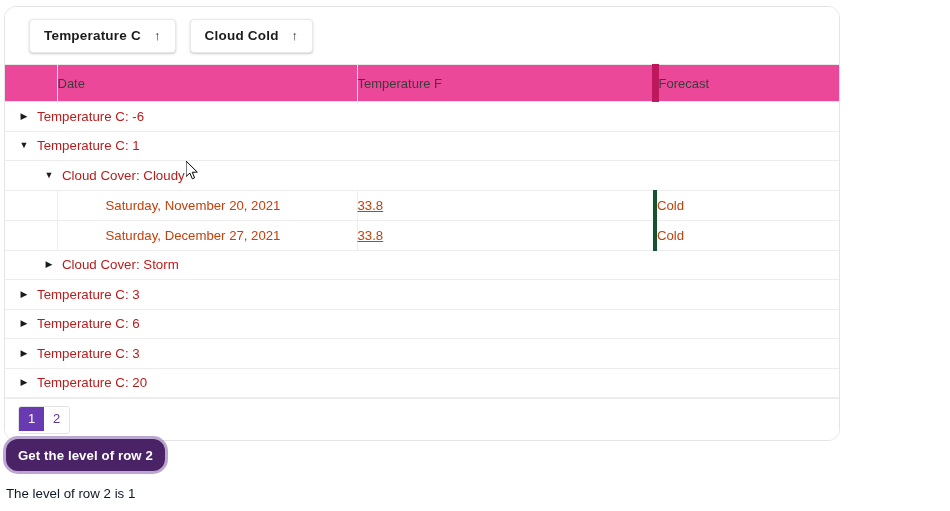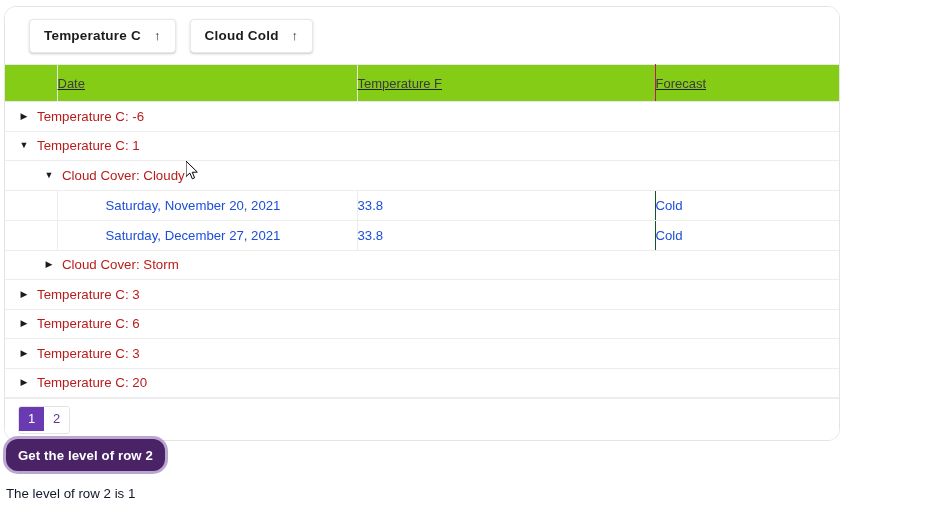--- a/index.html
+++ b/index.html
@@ -82,33 +82,32 @@
     vertical-align: middle;
   }
 
   col.c-exp  { width: 52px; }
   col.c-date { width: 300px; }
   col.c-temp { width: 298px; }
   col.c-fore { width: 288px; }
 
   thead tr.head-row {
     height: 36px;
-    background: #84cc16;
-    text-decoration: underline;
+    background: #ec4899;
   }
   thead tr.head-row th {
     height: 36px;
     border-top: 1px solid #e8e8e8;
     border-bottom: 1px solid #e8e8e8;
     color: #3c3c3c;
     font-size: 13px;
   }
   th.h-exp { border-right: 1px solid #e8e8e8; }
   th.h-date { padding-left: 10px; border-right: 1px solid #e8e8e8; }
-  th.h-temp { padding-left: 10px; border-right: 1px solid #be185d; }
+  th.h-temp { padding-left: 10px; border-right: 7px solid #be185d; }
   th.h-fore { padding-left: 10px; }
 
   tr.group-row { height: 28.5px; }
   tr.group-row td {
     height: 28.5px;
     border-bottom: 1px solid #ededed;
     color: #222222;
   }
   tr.group-row td.g-cell {
     padding-left: 0;
@@ -134,26 +133,26 @@
     color: #b91c1c;
     white-space: nowrap;
   }
   .lvl1 .tri { margin-left: 8px; }
   .lvl2 .tri { margin-left: 33px; }
 
   tr.data-row { height: 29px; }
   tr.data-row td {
     height: 29px;
     border-bottom: 1px solid #ededed;
-    color: #1d4ed8;
+    color: #c2410c;
     font-size: 13.2px;
   }
   td.d-exp   { border-right: 1px solid #ededed; }
   td.d-date  { padding-left: 10px; border-right: 1px solid #ededed; }
-  td.d-temp  { padding-right: 9px; text-align: right; border-right: 1px solid #14532d; }
+  td.d-temp  { padding-right: 9px; text-align: right; border-right: 4px solid #14532d; text-decoration: underline; }
   td.d-fore  { padding-left: 10px; }
   td.d-date .inner { padding-left: 48px; }
 
   
   .paginator {
     height: 42px;
     display: flex;
     align-items: center;
     padding-left: 13px;
     box-sizing: border-box;

